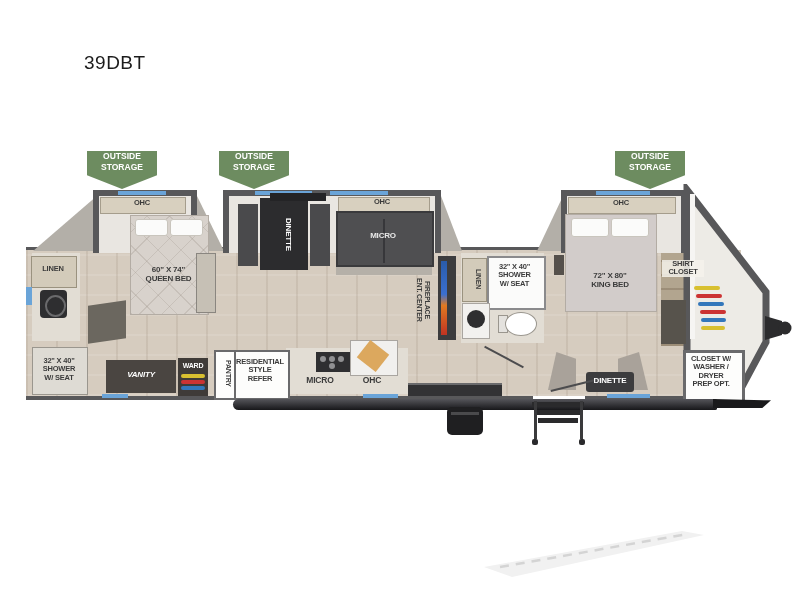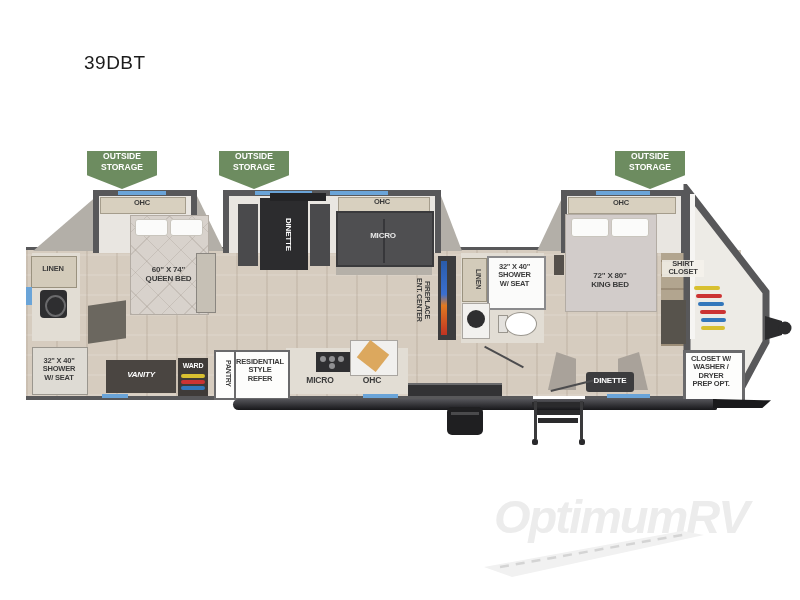--- a/index.html
+++ b/index.html
@@ -37,21 +37,20 @@
   .hangbar{position:absolute;height:4px;border-radius:2px;z-index:7;}
   .doorline{position:absolute;background:#4c4c4e;height:2px;z-index:7;}
 </style>
 </head>
 <body>
 
 <div class="stage">
 
   <div class="abs" style="left:84px;top:52px;font-size:19px;color:#1c1c1c;letter-spacing:.5px;">39DBT</div>
 
-  <div class="watermark-text" style="left:494px;top:489px;">OptimumRV</div>
   <svg class="roadsvg" style="left:482px;top:523px;" width="240" height="60" viewBox="0 0 240 60">
     <polygon points="2,44 200,8 222,12 30,54" fill="#f1f1f1"></polygon>
     <line x1="18" y1="44" x2="206" y2="11" stroke="#d4d4d4" stroke-width="2.5" stroke-dasharray="9 7"></line>
   </svg>
 
   <div class="floor-main" style="left:26px;top:250px;width:715px;height:146px;"></div>
   <div class="floor-light" style="left:32px;top:253px;width:48px;height:88px;"></div>
   <div class="floor-light" style="left:461px;top:253px;width:83px;height:90px;"></div>
   <div class="floor-light" style="left:286px;top:348px;width:122px;height:46px;"></div>
 

